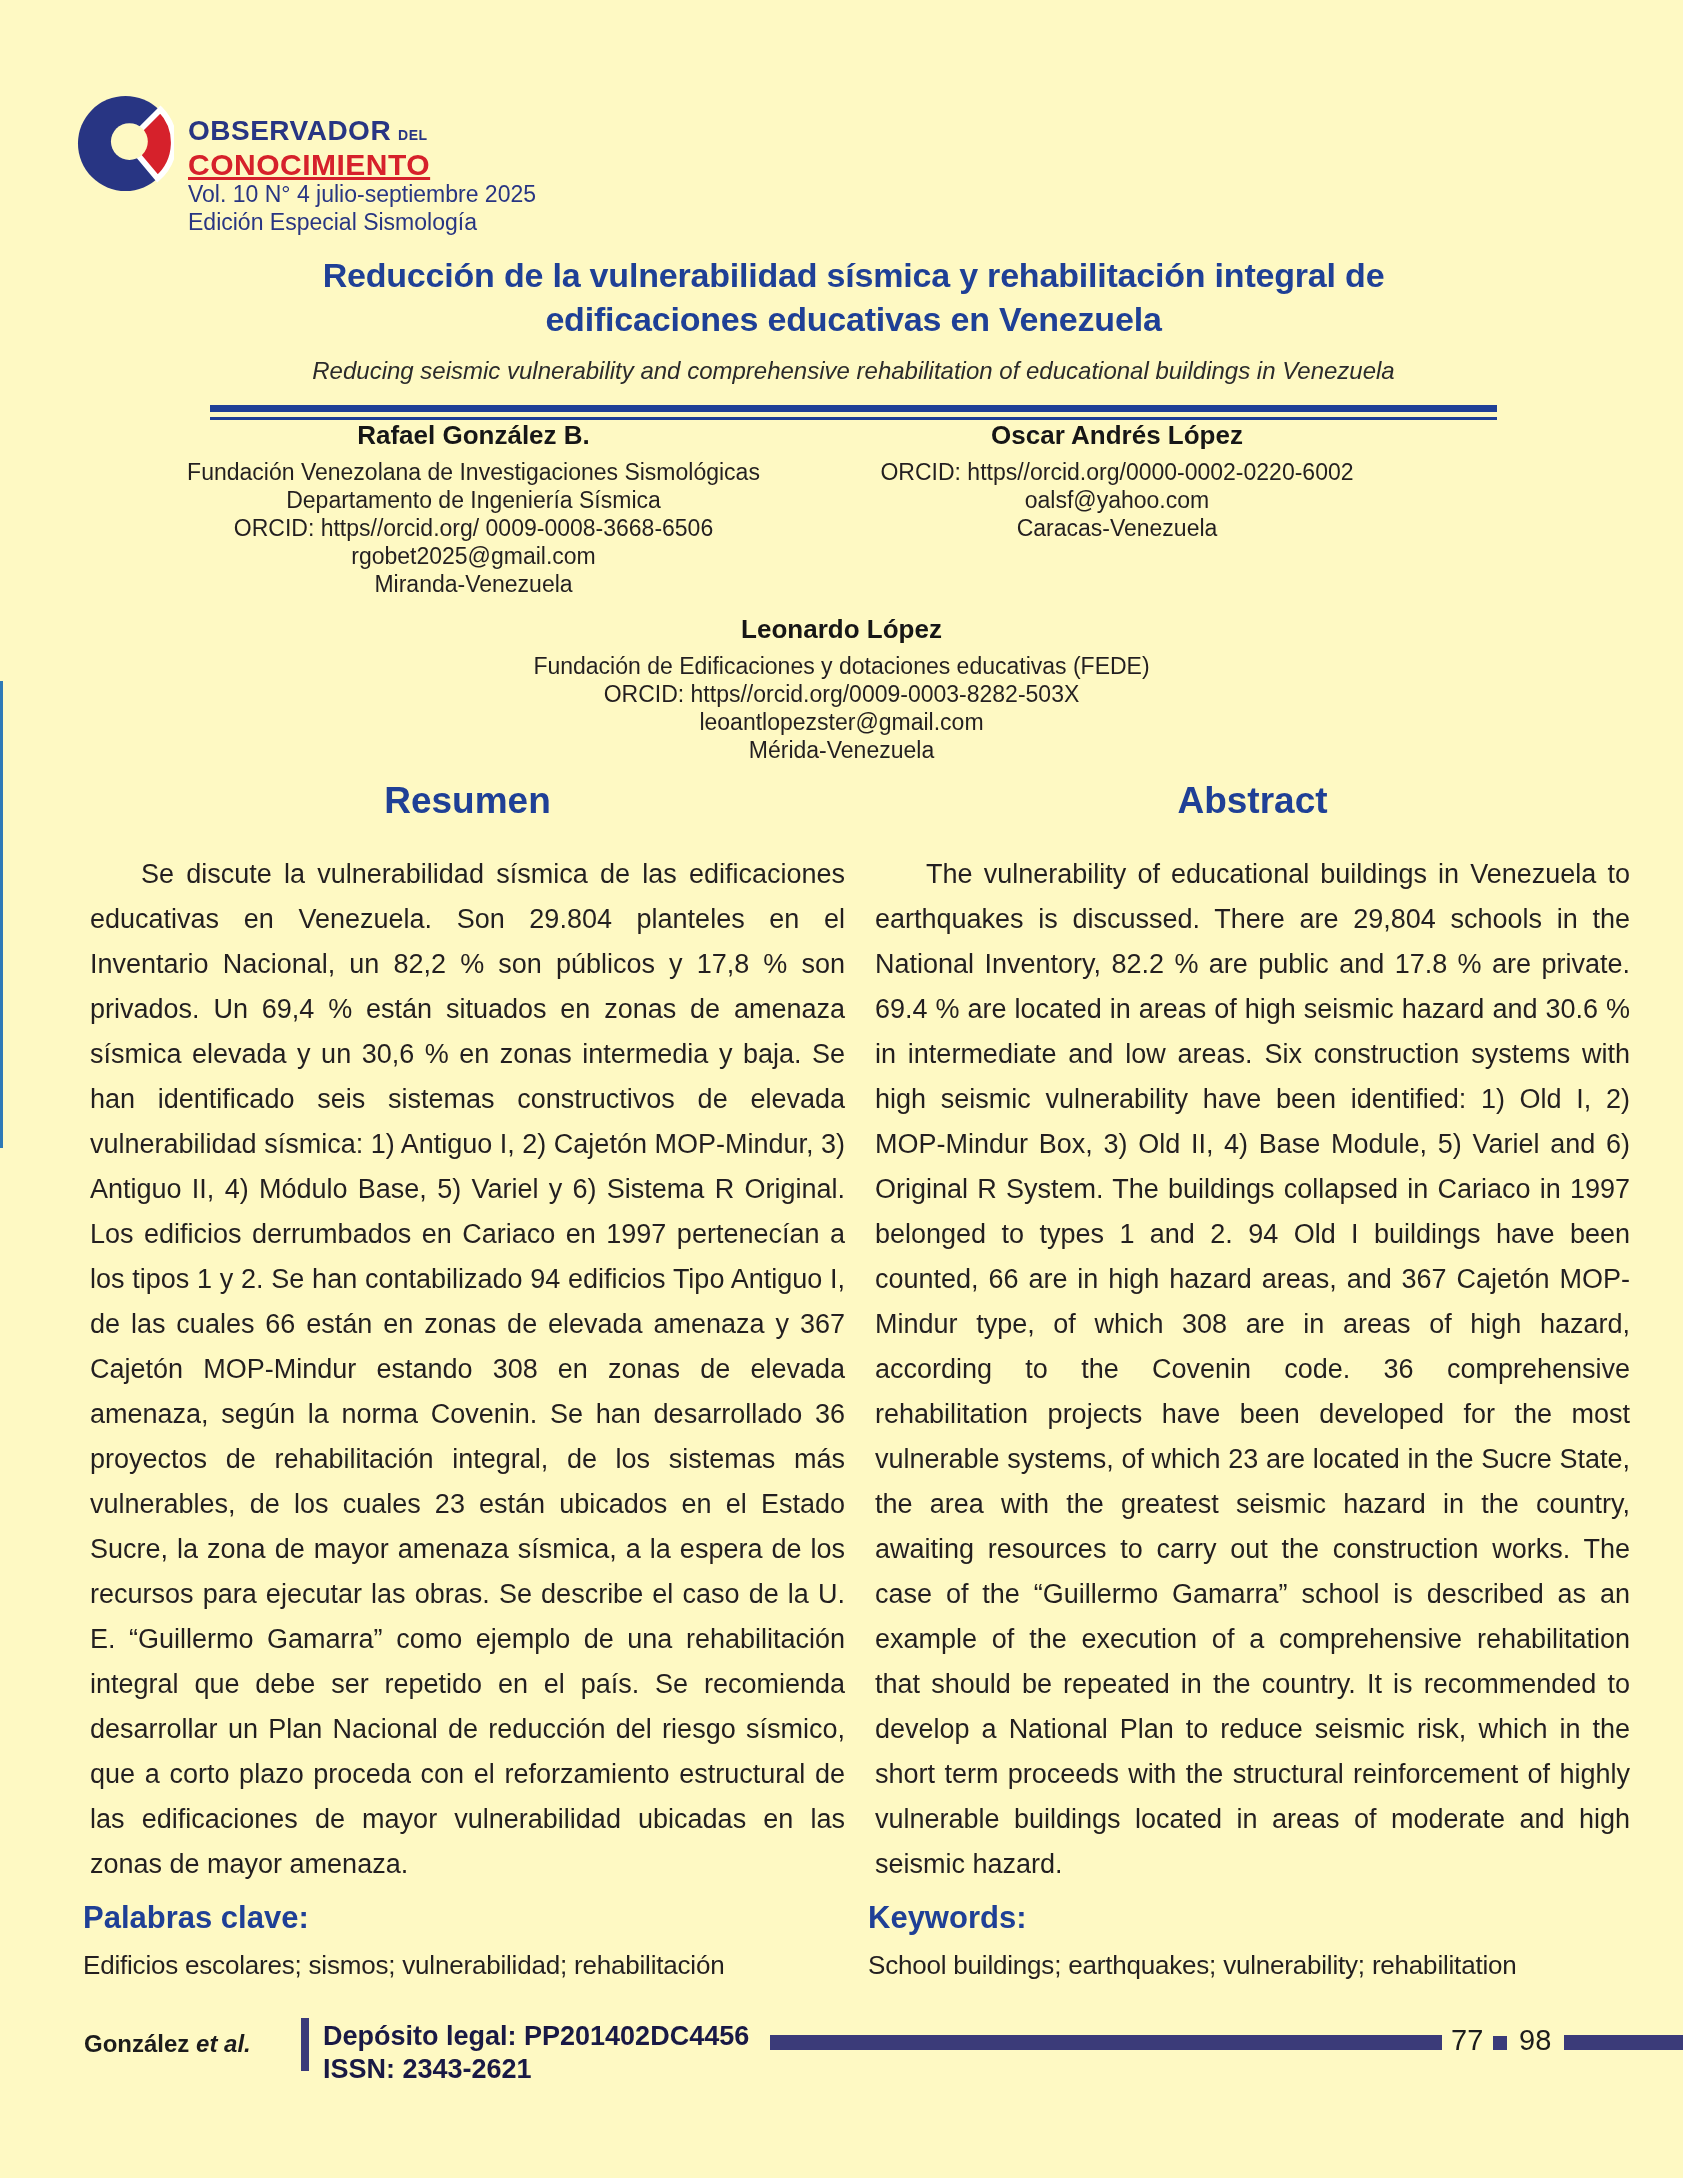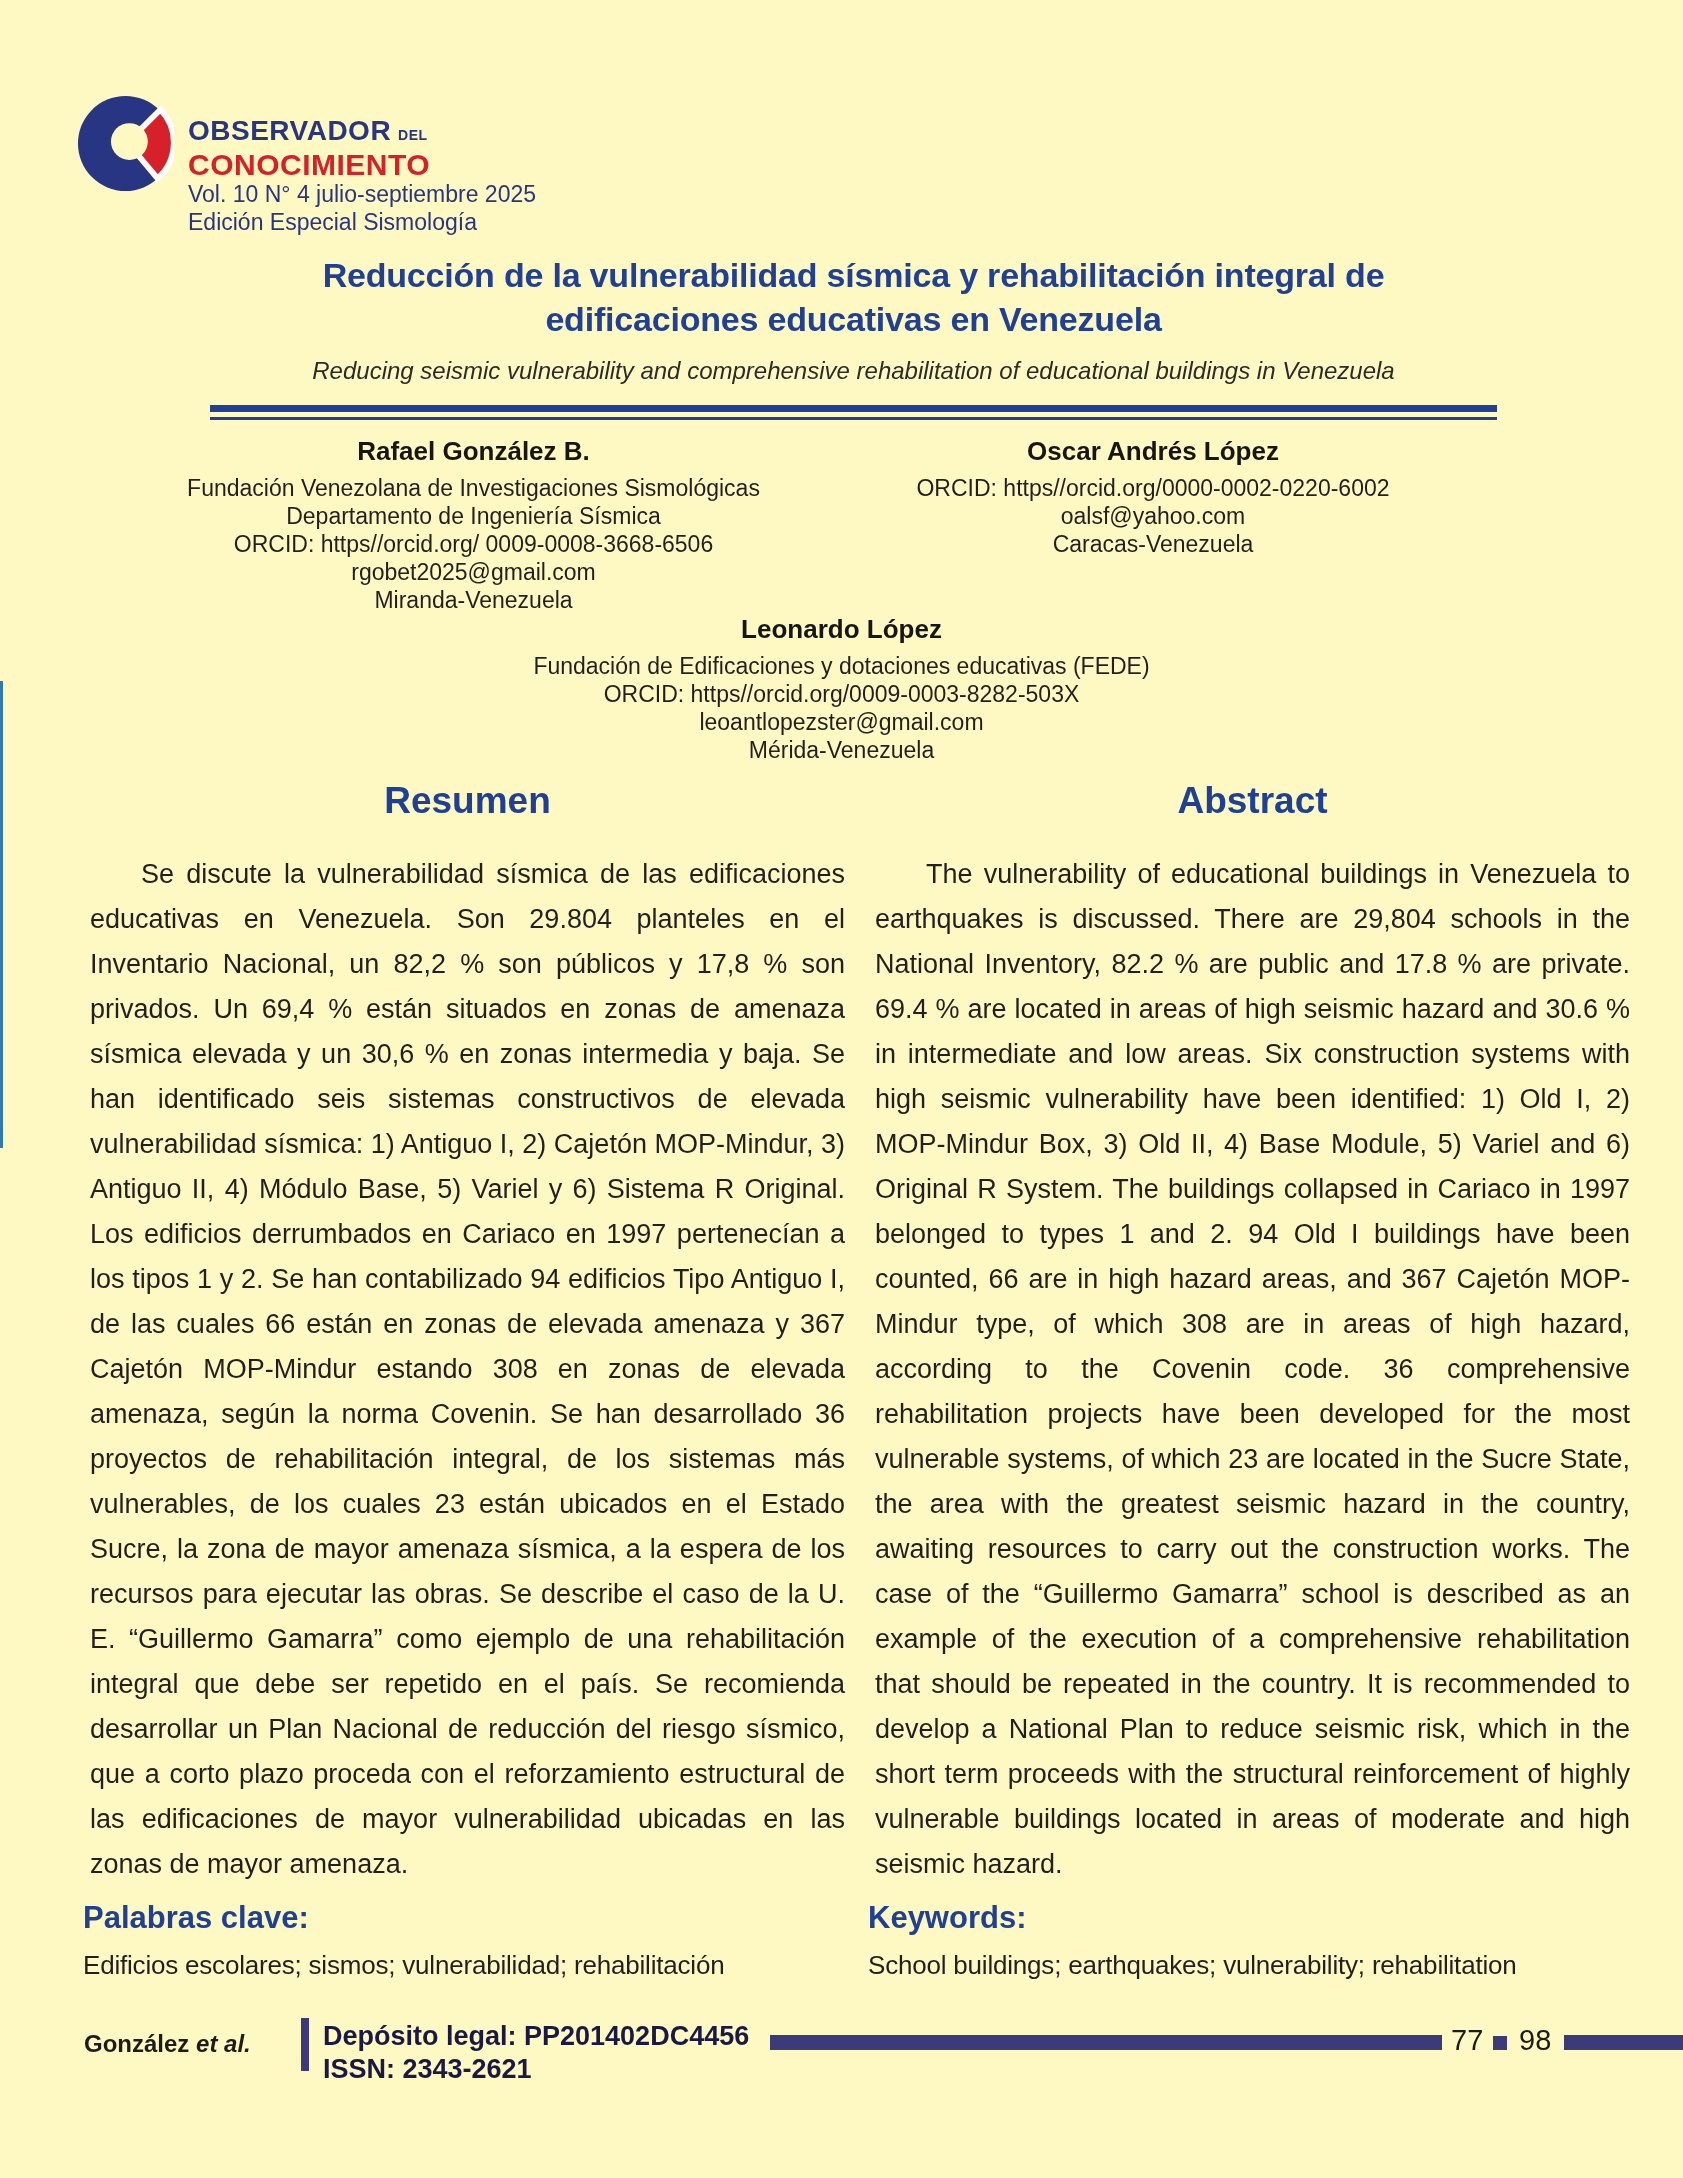--- a/index.html
+++ b/index.html
@@ -13,32 +13,32 @@
   }
   
   .edge-line{position:absolute;left:0;top:681px;width:3px;height:467px;background:#2e79b6;}
 
   
   .masthead{position:absolute;left:77px;top:95px;display:flex;align-items:flex-start;}
   .logo{width:97px;height:97px;flex:0 0 auto;}
   .brand{margin-left:14px;padding-top:22px;}
   .brand-top{font-weight:bold;color:#283583;font-size:28px;line-height:28px;letter-spacing:0.5px;}
   .brand-del{font-size:14px;margin-left:7px;letter-spacing:0.5px;}
-  .brand-bottom{font-weight:bold;color:#d6212b;font-size:30px;line-height:30px;letter-spacing:0.5px;margin-top:1px;}
+  .brand-bottom{font-weight:bold;color:#d6212b;font-size:30px;line-height:30px;letter-spacing:0.5px;margin-top:1px;text-decoration:underline;}
   .vol-line,.edition-line{color:#283583;font-size:23px;line-height:27px;margin-top:1px;}
 
   
   .title-block{position:absolute;left:0;top:253px;width:1683px;text-align:center;padding-left:12px;}
   .title-es{margin:0 auto;max-width:1208px;font-size:34px;line-height:44px;font-weight:bold;color:#1f4096;letter-spacing:-0.2px;}
   .title-en{margin:16px auto 0;max-width:1307px;font-size:24px;font-style:italic;color:#2b2b2b;}
   .rule-thick{width:1287px;height:7px;background:#1f4096;margin:20px auto 0;}
   .rule-thin{width:1287px;height:3px;background:#1f4096;margin:5px auto 0;}
 
   
-  .authors-row{position:absolute;left:0;top:436px;width:1683px;display:flex;gap:36px;}
+  .authors-row{position:absolute;left:0;top:420px;width:1683px;display:flex;}
   .author{text-align:center;}
   .author-a{width:673px;margin-left:137px;}
   .author-b{width:594px;margin-left:10px;}
   .author-center{position:absolute;left:0;top:614px;width:1683px;text-align:center;}
   .author-name{font-size:26px;font-weight:bold;color:#161616;margin-bottom:7px;}
   .author-line{font-size:23px;line-height:28px;color:#231f20;}
 
   
   .columns{position:absolute;left:0;top:780px;width:1683px;display:flex;padding-left:16px;}
   .col{width:755px;}

